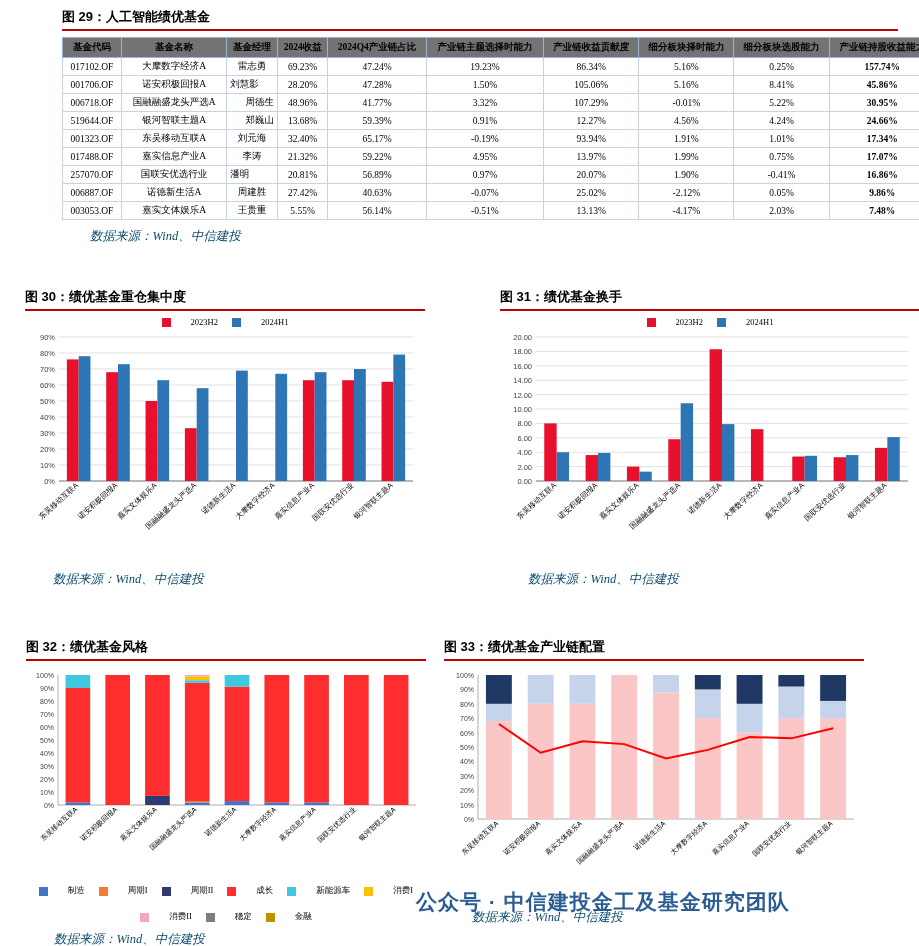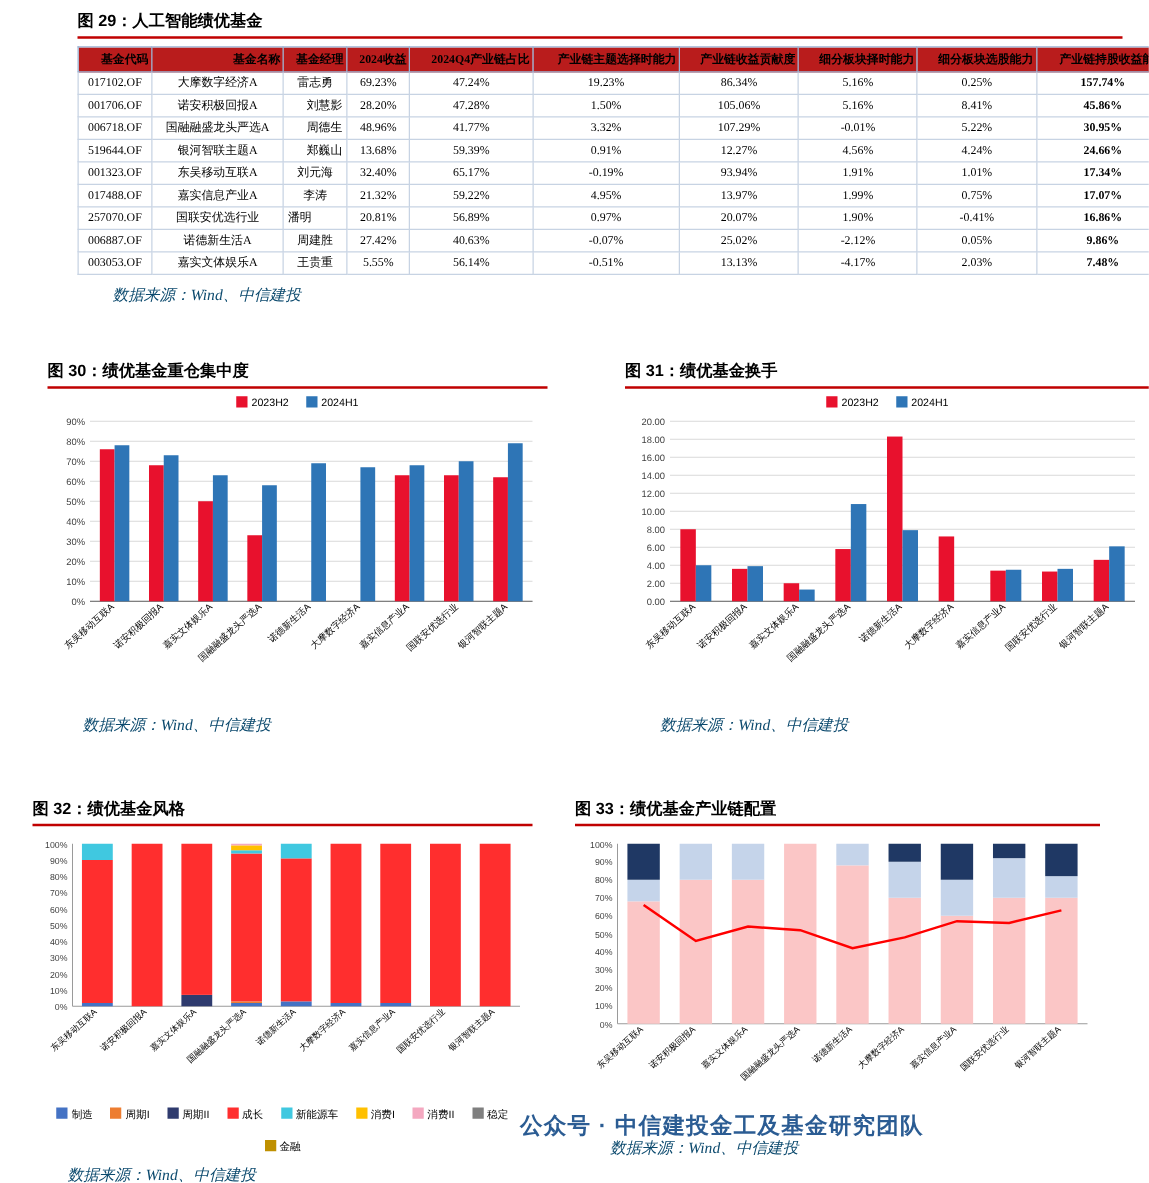--- a/index.html
+++ b/index.html
@@ -31,61 +31,61 @@
   }
   
   #fig29 { position: absolute; left: 18px; top: 8px; width: 880px; padding-left: 44px; }
   table.fundtable {
     border-collapse: collapse;
     width: 874px;
     font-family: "Liberation Serif", serif;
     font-size: 9.5px;
   }
   table.fundtable th {
-    background: #b91c1c;
+    background: #737373;
     border: 1px solid #9bb3d4;
     font-weight: bold;
     padding: 3px 2px;
-    text-align: right;
+    text-align: center;
     font-size: 9.5px;
     white-space: nowrap;
   }
   table.fundtable td {
     border: 1px solid #c7d3e3;
     padding: 2px 3px;
     text-align: center;
     font-size: 9.5px;
     white-space: nowrap;
   }
   table.fundtable td.last { font-weight: bold; }
   
   .panel { position: absolute; }
-  #fig30 { left: 38px; top: 288px; width: 400px; }
+  #fig30 { left: 25px; top: 288px; width: 400px; }
   #fig31 { left: 460px; top: 288px; width: 420px; margin-left: 40px; }
   #fig32 { left: 26px; top: 638px; width: 400px; }
-  #fig33 { left: 460px; top: 638px; width: 420px; }
+  #fig33 { left: 444px; top: 638px; width: 420px; }
   .plotbox { position: relative; }
   .legend {
     display: flex;
     justify-content: center;
     gap: 14px;
     font-family: "Liberation Sans", sans-serif;
     font-size: 8.5px;
     margin: 4px 0 2px 0;
     flex-wrap: wrap;
   }
-  .legend .lg { display: flex; align-items: flex-start; gap: 3px; }
+  .legend .lg { display: flex; align-items: center; gap: 20px; font-family: Liberation Serif, serif; }
   .legend .sw { width: 9px; height: 9px; display: inline-block; }
   svg text { font-family: "Liberation Sans", sans-serif; }
   .wm {
     position: absolute;
     left: 416px; top: 888px;
     font-family: "Liberation Sans", sans-serif;
     font-weight: bold;
-    font-size: 18px;
+    font-size: 21px;
     color: #1a4f8a;
     letter-spacing: 1px;
     opacity: .92;
   }
 </style>
 </head>
 <body>
 
 <div class="panel" id="fig29">
   <div class="fig-title">图 29：人工智能绩优基金</div>
@@ -113,21 +113,21 @@
           <td>47.24%</td>
           <td>19.23%</td>
           <td>86.34%</td>
           <td>5.16%</td>
           <td>0.25%</td>
           <td class="last">157.74%</td>
         </tr>
         <tr>
           <td>001706.OF</td>
           <td style="text-align: center;">诺安积极回报A</td>
-          <td style="text-align: right; font-family: Liberation Serif, serif;">刘慧影</td>
+          <td style="text-align: left; font-family: Liberation Serif, serif;">刘慧影</td>
           <td>28.20%</td>
           <td>47.28%</td>
           <td>1.50%</td>
           <td>105.06%</td>
           <td>5.16%</td>
           <td>8.41%</td>
           <td class="last">45.86%</td>
         </tr>
         <tr>
           <td>006718.OF</td>

